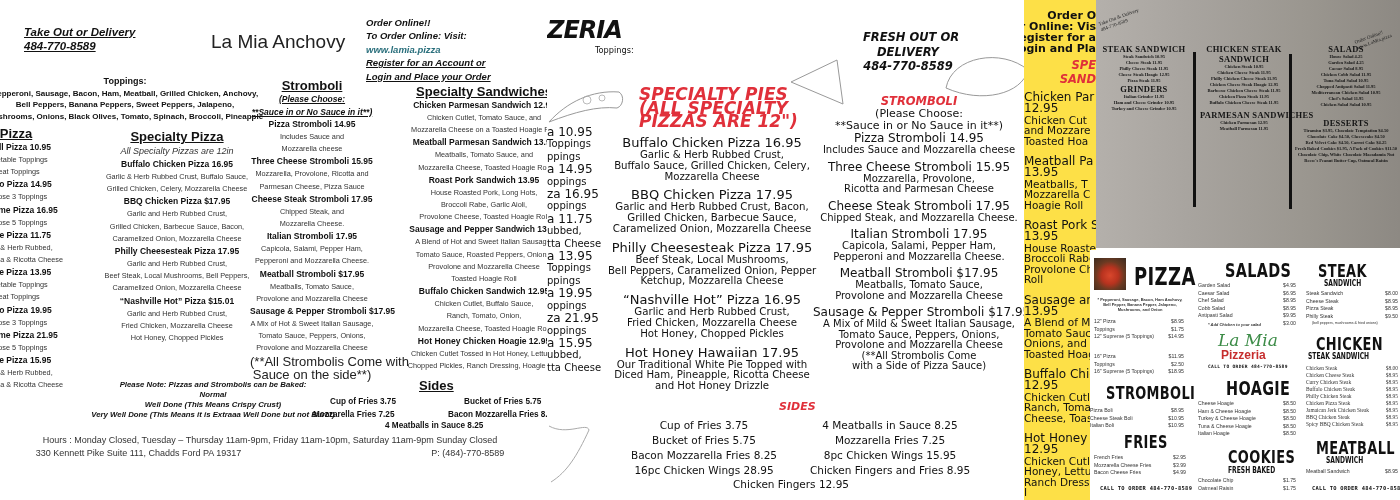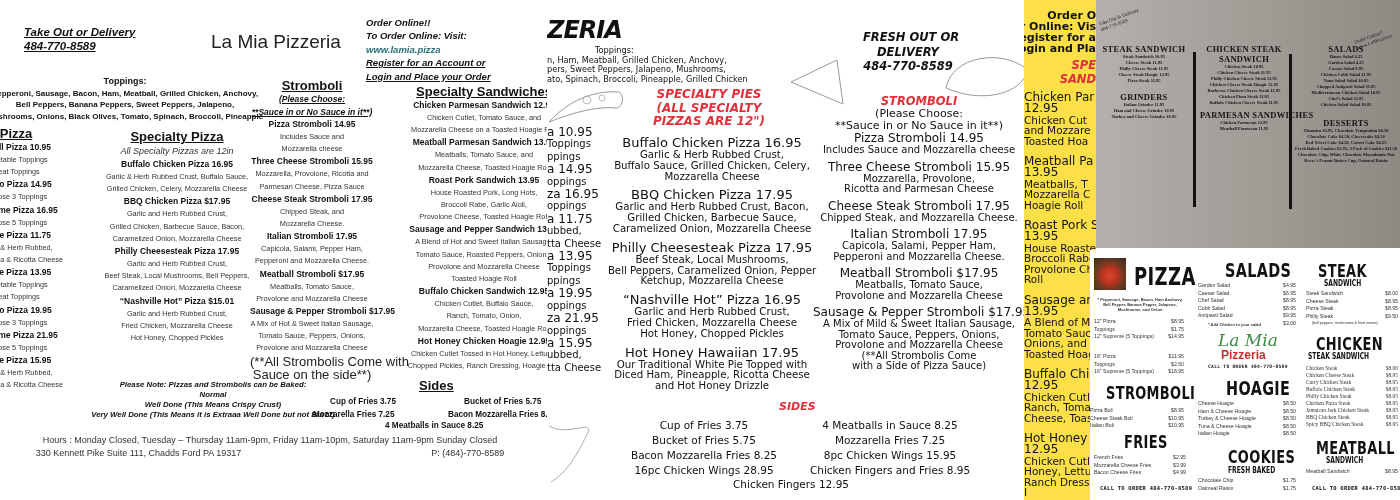--- a/index.html
+++ b/index.html
@@ -32,21 +32,21 @@
   #pA .sides-h { left: 419px; top: 378px; font-weight: bold; font-size: 13px; text-decoration: underline; }
   #pA .side { font-weight: bold; font-size: 8.2px; }
   #pA .hours { left: 0; width: 540px; top: 434px; font-size: 9px; line-height: 13px; color: #333; text-align: center; }
 
   
   #pB { left: 547px; top: 16px; width: 478px; height: 500px; background: #fff; font-family: "DejaVu Sans", sans-serif; }
   #pB .logo-frag { left: 0; top: 0; font-size: 24px; font-weight: bold; font-style: italic; letter-spacing: -1px; }
   #pB .toppings { left: 0; top: 30px; font-size: 8.2px; line-height: 9.5px; }
   #pB .toppings .ttl { padding-left: 48px; }
   #pB .red { color: #e0303a; font-weight: bold; font-style: italic; }
-  #pB .sp-h { left: 92px; width: 140px; top: 72px; font-size: 12px; line-height: 13.5px; text-align: center; }
+  #pB .sp-h { left: 92px; width: 140px; top: 72px; font-size: 17px; line-height: 13.5px; text-align: center; }
   #pB .leftcut { left: 0; top: 110px; font-size: 12px; line-height: 12.4px; }
   #pB .leftcut .s { font-size: 10px; }
   #pB .spec { left: 55px; width: 220px; top: 120px; text-align: center; }
   #pB .spec .n { font-size: 13px; line-height: 14px; }
   #pB .spec .d { font-size: 10.2px; line-height: 10.8px; }
   #pB .spec .g { height: 6px; }
   #pB .take { left: 316px; top: 14px; width: 90px; text-align: center; font-weight: bold; font-style: italic; font-size: 11.5px; line-height: 14.6px; }
   #pB .strom { left: 266px; width: 212px; top: 78px; text-align: center; }
   #pB .strom .h { font-size: 11.5px; }
   #pB .strom .pc { font-size: 11px; line-height: 12px; }
@@ -88,21 +88,21 @@
   svg.sketch { position: absolute; }
 </style>
 </head>
 <body>
 
 <div id="pA" class="panel">
   <div class="abs hdr-left">
     <div>Take Out or Delivery</div>
     <div>484-770-8589</div>
   </div>
-  <div class="abs brand">La Mia Pizzeria</div>
+  <div class="abs brand">La Mia Anchovy</div>
   <div class="abs online">
     <div>Order Online!!</div>
     <div>To Order Online: Visit:</div>
     <div class="link">www.lamia.pizza</div>
     <div class="u">Register for an Account or</div>
     <div class="u">Login and Place your Order</div>
   </div>
   <div class="abs toppings">
     <div class="ttl">Toppings:</div>
     <div id="a-top-lines">
@@ -266,25 +266,20 @@
       <span>330 Kennett Pike Suite 111, Chadds Ford PA 19317</span>
       <span>P: (484)-770-8589</span>
     </div>
   </div>
 </div>
 
 <div id="pB" class="panel">
   <div class="abs logo-frag">ZERIA</div>
   <div class="abs toppings">
     <div class="ttl">Toppings:</div>
-    <div id="b-top-lines">
-        <div>n, Ham, Meatball, Grilled Chicken, Anchovy,</div>
-        <div>pers, Sweet Peppers, Jalapeno, Mushrooms,</div>
-        <div>ato, Spinach, Broccoli, Pineapple, Grilled Chicken</div>
-      </div>
   </div>
   <svg class="sketch" style="left:0;top:66px" width="80" height="44" viewBox="0 0 80 44">
     <path d="M2 40 C20 20,45 8,72 10 C78 14,76 24,70 26 C50 24,28 30,2 40 Z" fill="none" stroke="#999" stroke-width="1"></path>
     <circle cx="40" cy="18" r="4" fill="none" stroke="#aaa" stroke-width="0.8"></circle>
     <circle cx="55" cy="16" r="3" fill="none" stroke="#aaa" stroke-width="0.8"></circle>
   </svg>
   <div class="abs sp-h red">
     <div>SPECIALTY PIES</div>
     <div>(ALL SPECIALTY</div>
     <div>PIZZAS ARE 12")</div>
@@ -499,21 +494,21 @@
   </div>
   <div class="abs col" style="left:0;top:44px;width:96px">
     <div class="h">STEAK SANDWICH</div>
     <div id="c-steak">
         <div class="n">Steak Sandwich  10.95</div>
         <div class="n">Cheese Steak  11.95</div>
         <div class="n">Philly Cheese Steak  11.95</div>
         <div class="n">Cheese Steak Hoagie  12.95</div>
         <div class="n">Pizza Steak  11.95</div>
       </div>
-    <div class="h" style="margin-top:8px">GRINDERS</div>
+    <div class="h" style="margin-top:0">GRINDERS</div>
     <div id="c-grind">
         <div class="n">Italian Grinder  11.95</div>
         <div class="n">Ham and Cheese Grinder  10.95</div>
         <div class="n">Turkey and Cheese Grinder  10.95</div>
       </div>
   </div>
   <div class="bar" style="left:97px;top:52px;height:155px"></div>
   <div class="abs col" style="left:104px;top:44px;width:88px">
     <div class="h">CHICKEN STEAK</div>
     <div class="h">SANDWICH</div>

